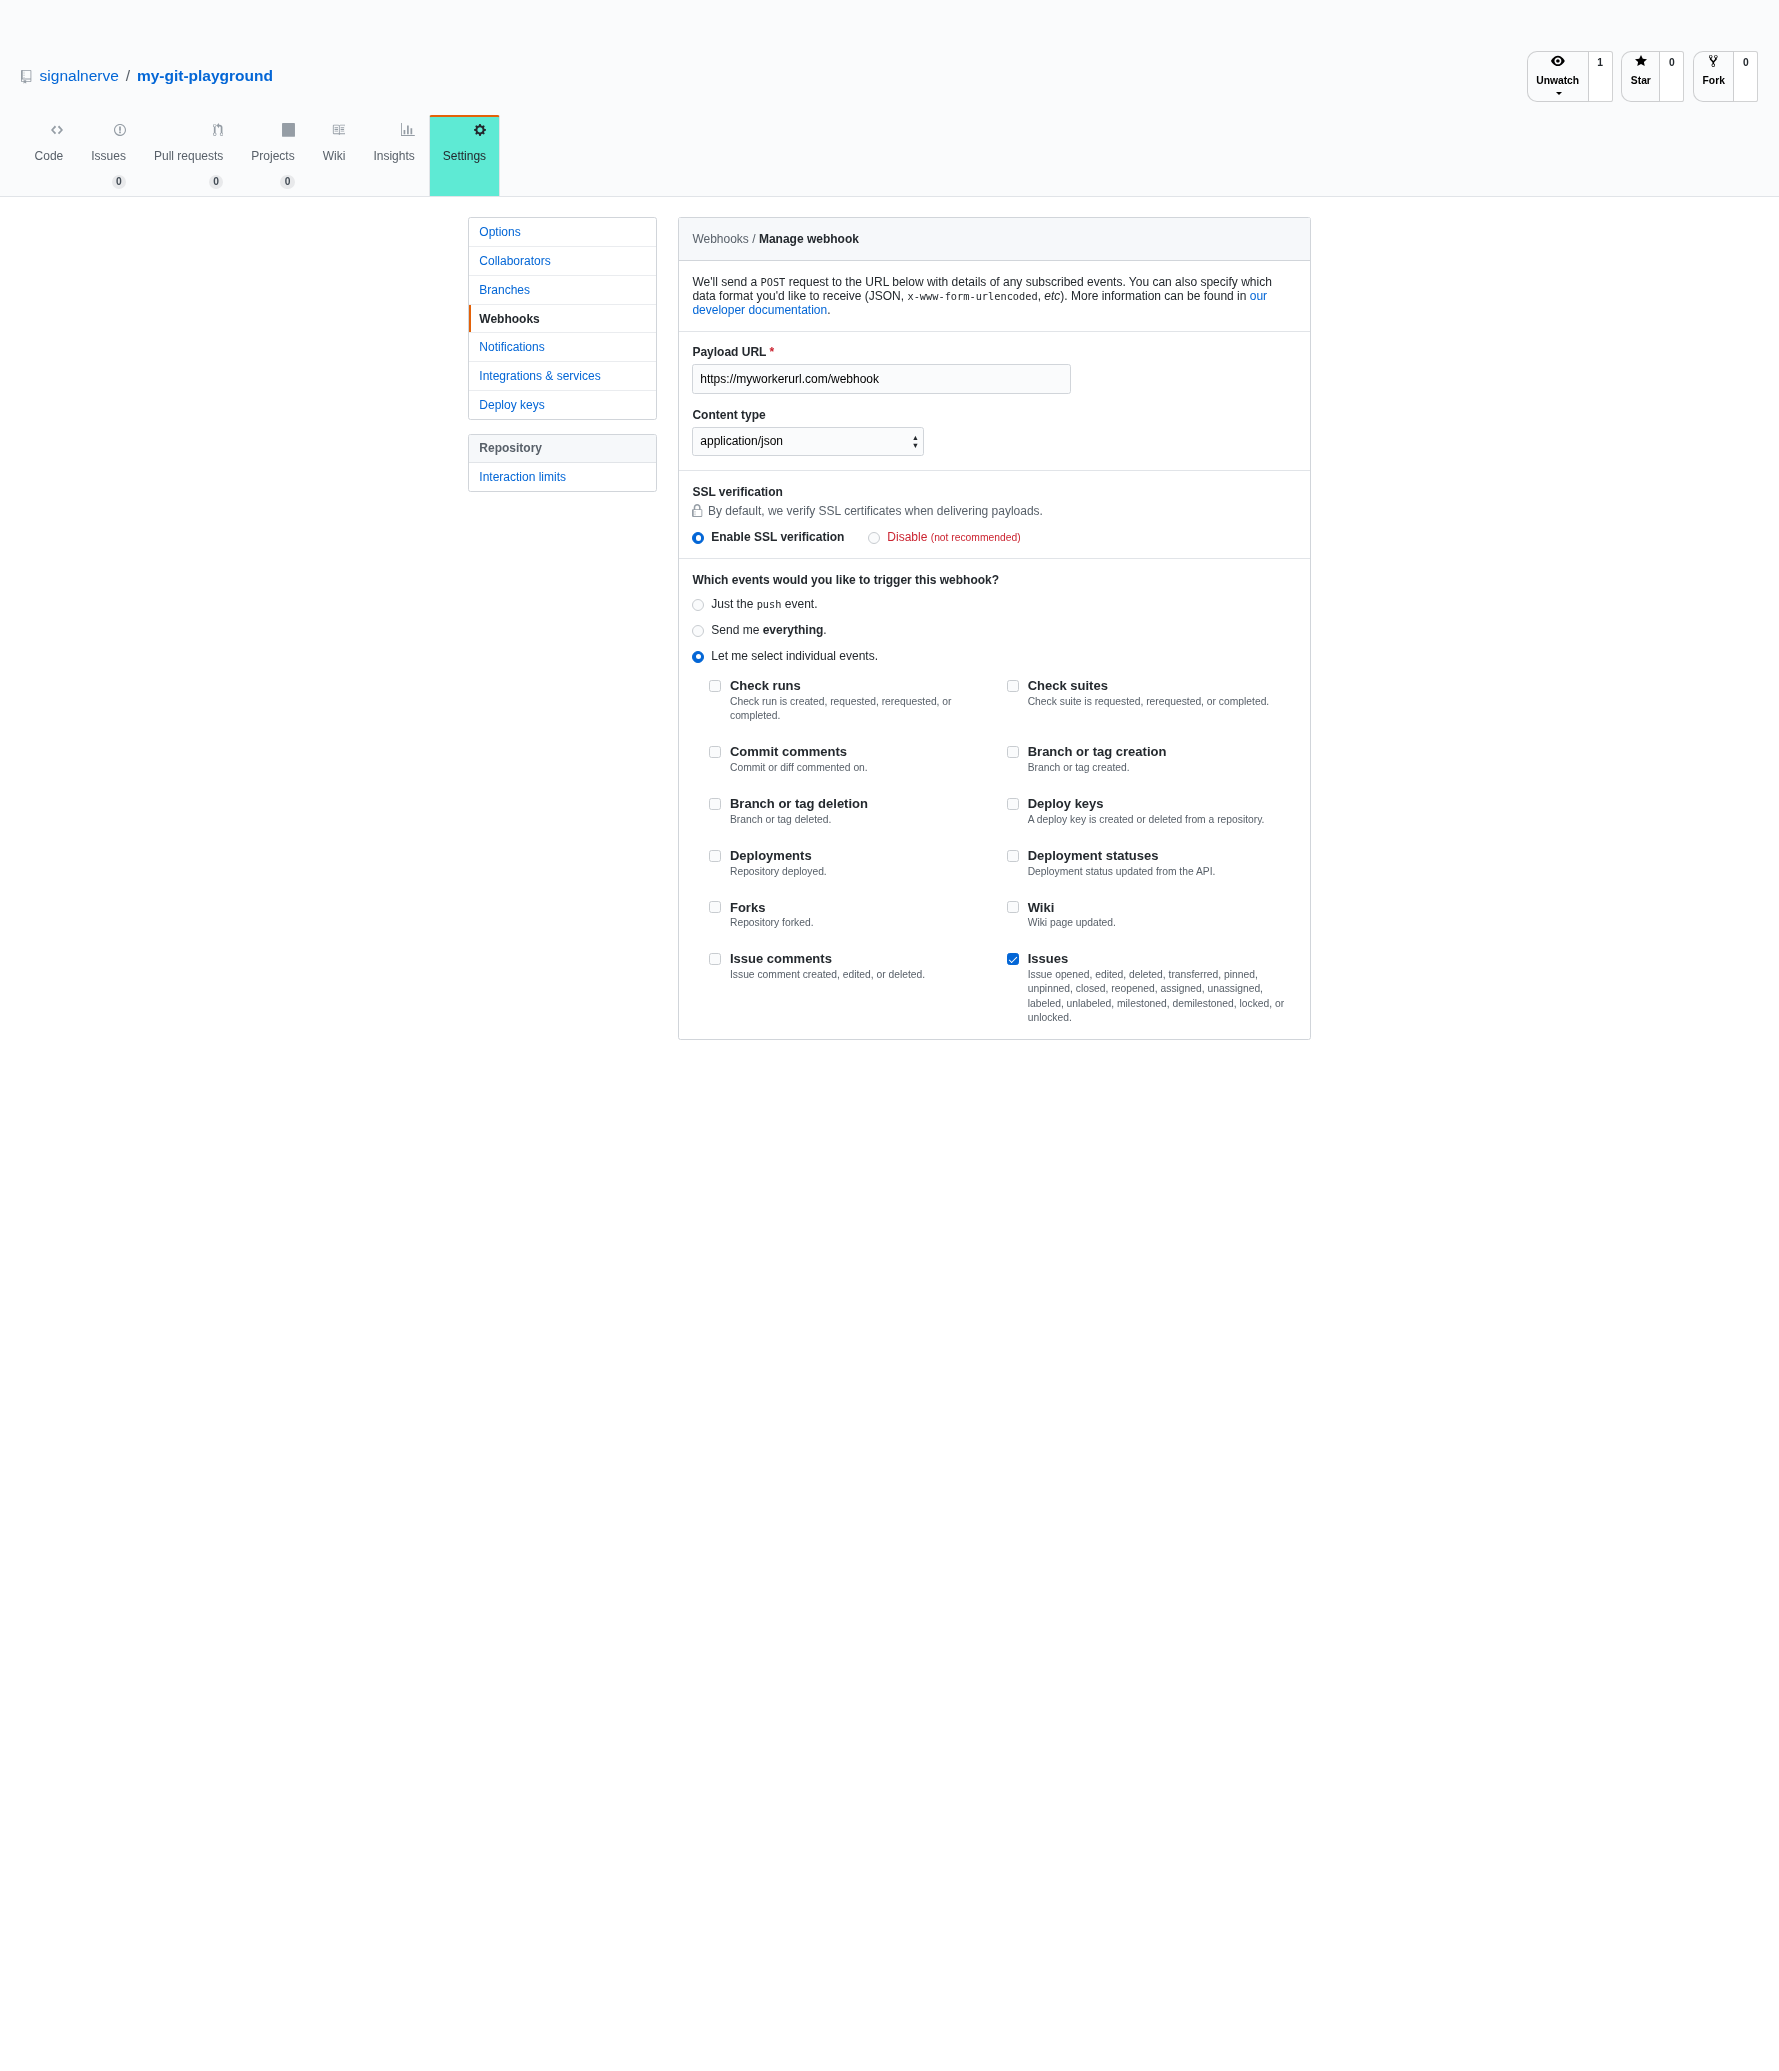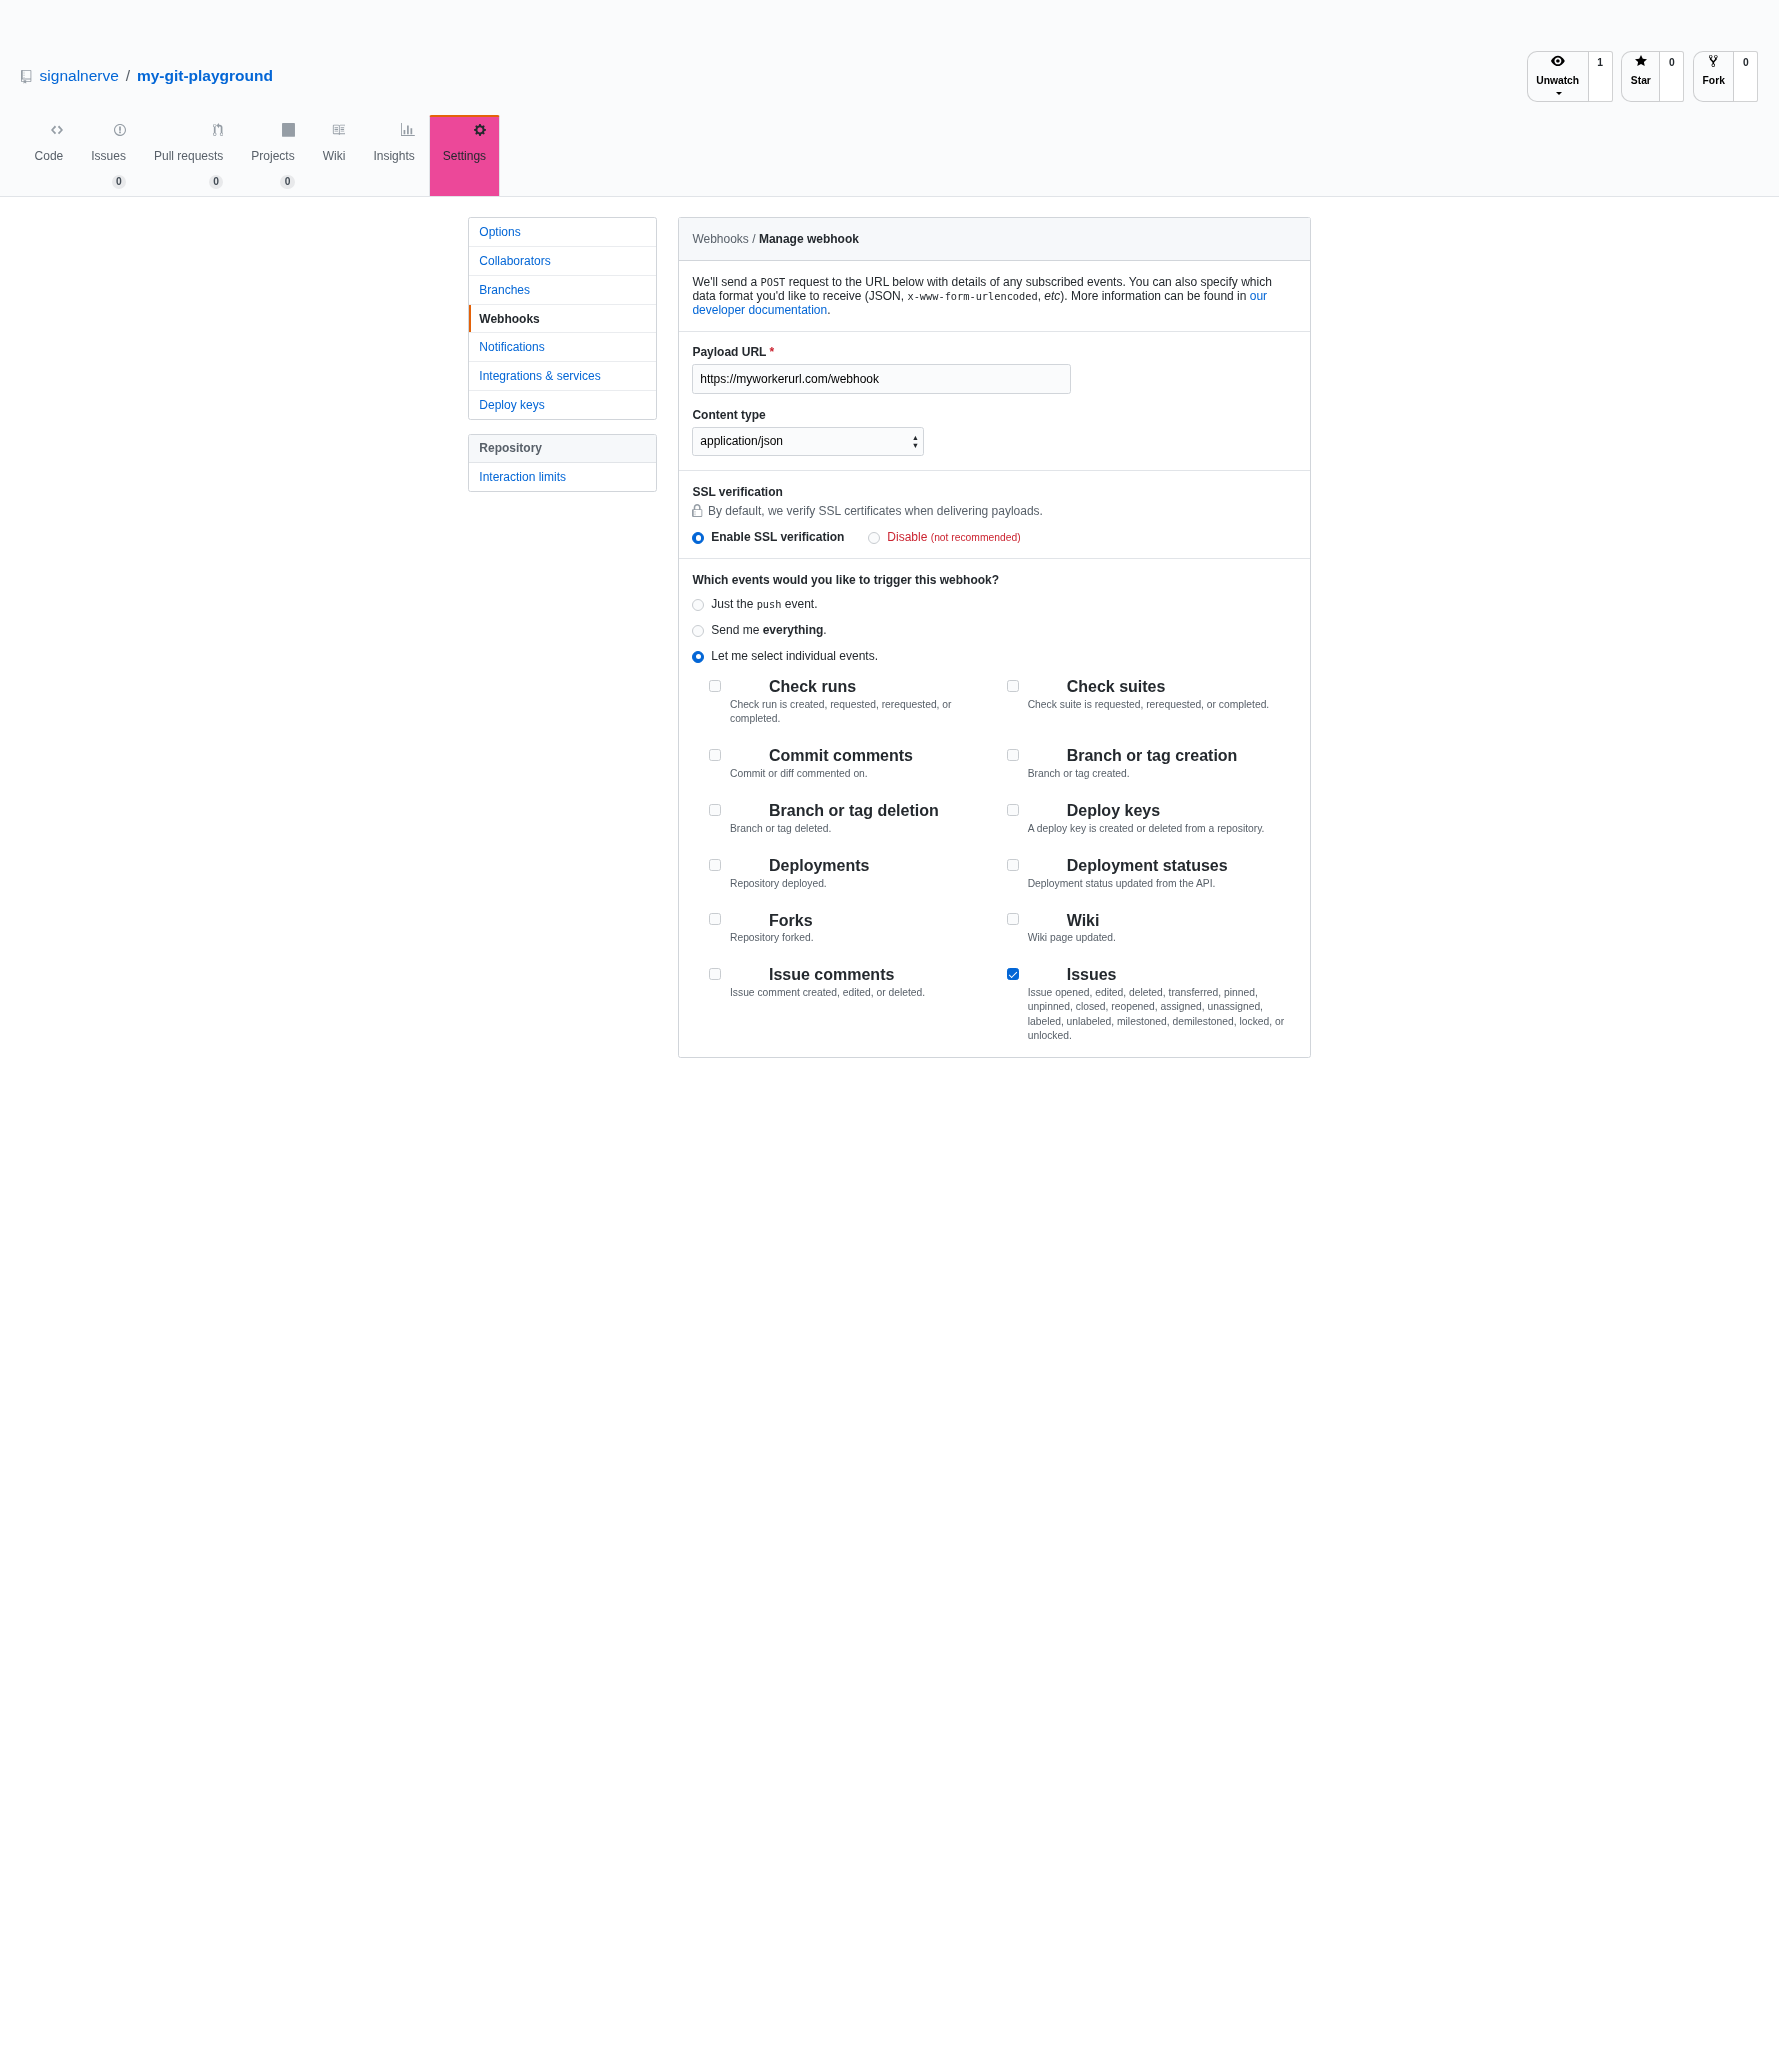--- a/index.html
+++ b/index.html
@@ -76,21 +76,21 @@
   border: 0.9px solid transparent;
   border-top-width: 2.6px;
   border-bottom: 0;
   cursor: pointer;
   font-size: 12px;
   flex-direction: column;
 }
 .reponav-item .icon { color: #959da5; }
 .reponav-item.selected {
   color: #24292e;
-  background: #ec4899;
+  background: #5eead4;
   border-color: #e36209 #e1e4e8 transparent;
   border-radius: 2.6px 2.6px 0 0;
 }
 .reponav-item.selected .icon { color: #24292e; }
 .counter {
   background: rgba(27,31,35,.08);
   border-radius: 17px;
   font-size: 10.3px;
   padding: 1.7px 4.3px;
   font-weight: 600;
@@ -239,21 +239,21 @@
   position:relative;
 }
 input[type=checkbox]:checked{
   background:#0366d6;border-color:#0366d6;
 }
 input[type=checkbox]:checked::after{
   content:""; position:absolute; left:3.4px; top:0.9px;
   width:3.4px;height:6.9px;border:solid #fff;border-width:0 1.7px 1.7px 0;
   transform:rotate(45deg);
 }
-.event-title { font-weight:600; font-size:16px;margin-left:39px; }
+.event-title { font-weight:600; font-size:13px; }
 .event-desc { color:#586069; font-size:10.3px; margin-top:1.7px; line-height:1.4; }
 .caret-down{ display:inline-block; width:0;height:0;border:3.4px solid transparent;border-top-color:currentColor; margin-left:1.7px; vertical-align:middle;}
 svg.icon{ display:inline-block; vertical-align:text-bottom; fill:currentColor; }
 </style>
 </head>
 <body>
 
 <div class="pagehead">
   <div class="repo-row">
     <h1 class="repo-title">

